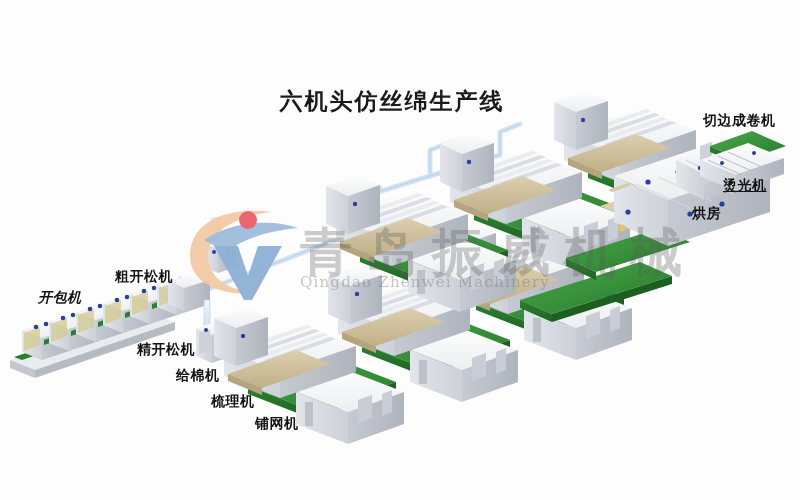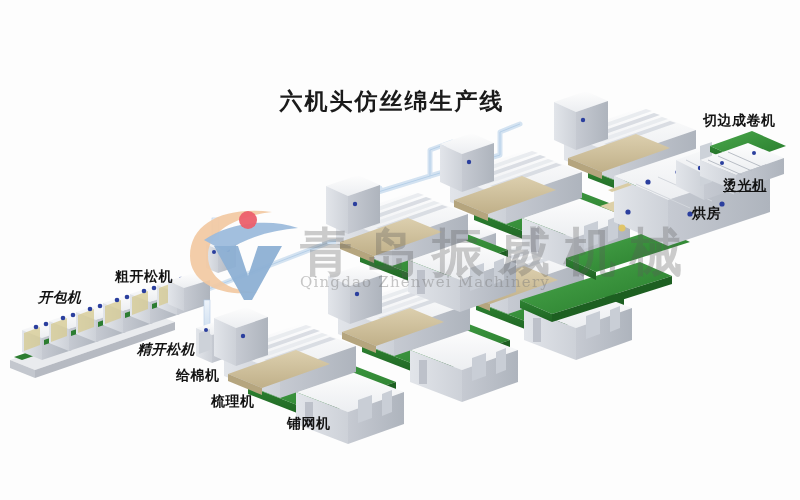--- a/index.html
+++ b/index.html
@@ -446,21 +446,21 @@
       <circle cx="62" cy="20" r="9" fill="#ec5f6b" opacity=".95"></circle>
     </svg>
     <div class="wm-cn">青岛振威机械</div>
     <div class="wm-en">Qingdao Zhenwei Machinery</div>
   </div>
 
   <div class="title">六机头仿丝绵生产线</div>
 
   <div class="lbl" style="left:38px;top:289px;font-style:italic;">开包机</div>
   <div class="lbl" style="left:115px;top:268px;">粗开松机</div>
-  <div class="lbl" style="left:137px;top:341px;font-style:italic;">精开松机</div>
+  <div class="lbl" style="left:137px;top:341px;">精开松机</div>
   <div class="lbl" style="left:176px;top:367px;">给棉机</div>
   <div class="lbl" style="left:211px;top:393px;">梳理机</div>
-  <div class="lbl" style="left:287px;top:415px;font-family:Liberation Serif, serif;">铺网机</div>
+  <div class="lbl" style="left:255px;top:415px;font-family:Liberation Serif, serif;">铺网机</div>
   <div class="lbl" style="left:703px;top:112px;">切边成卷机</div>
   <div class="lbl" style="left:723px;top:177px;text-decoration:underline;">烫光机</div>
   <div class="lbl" style="left:692px;top:205px;">烘房</div>
 
 </div>
 
 </body></html>

